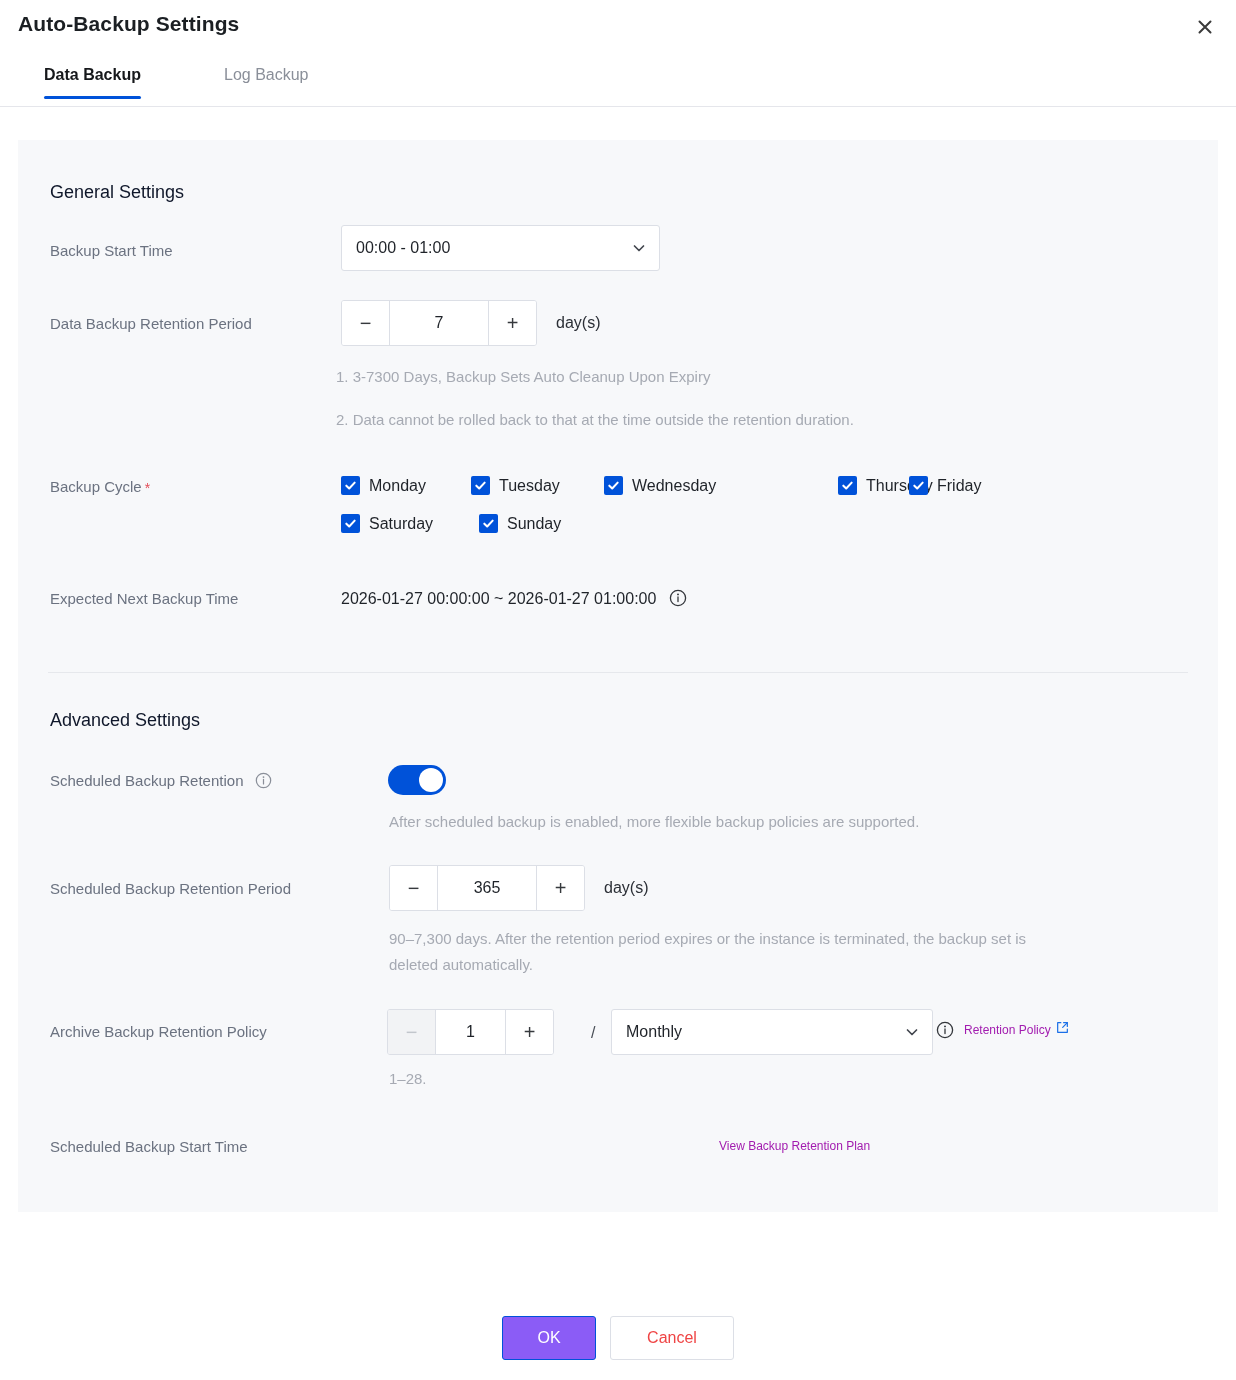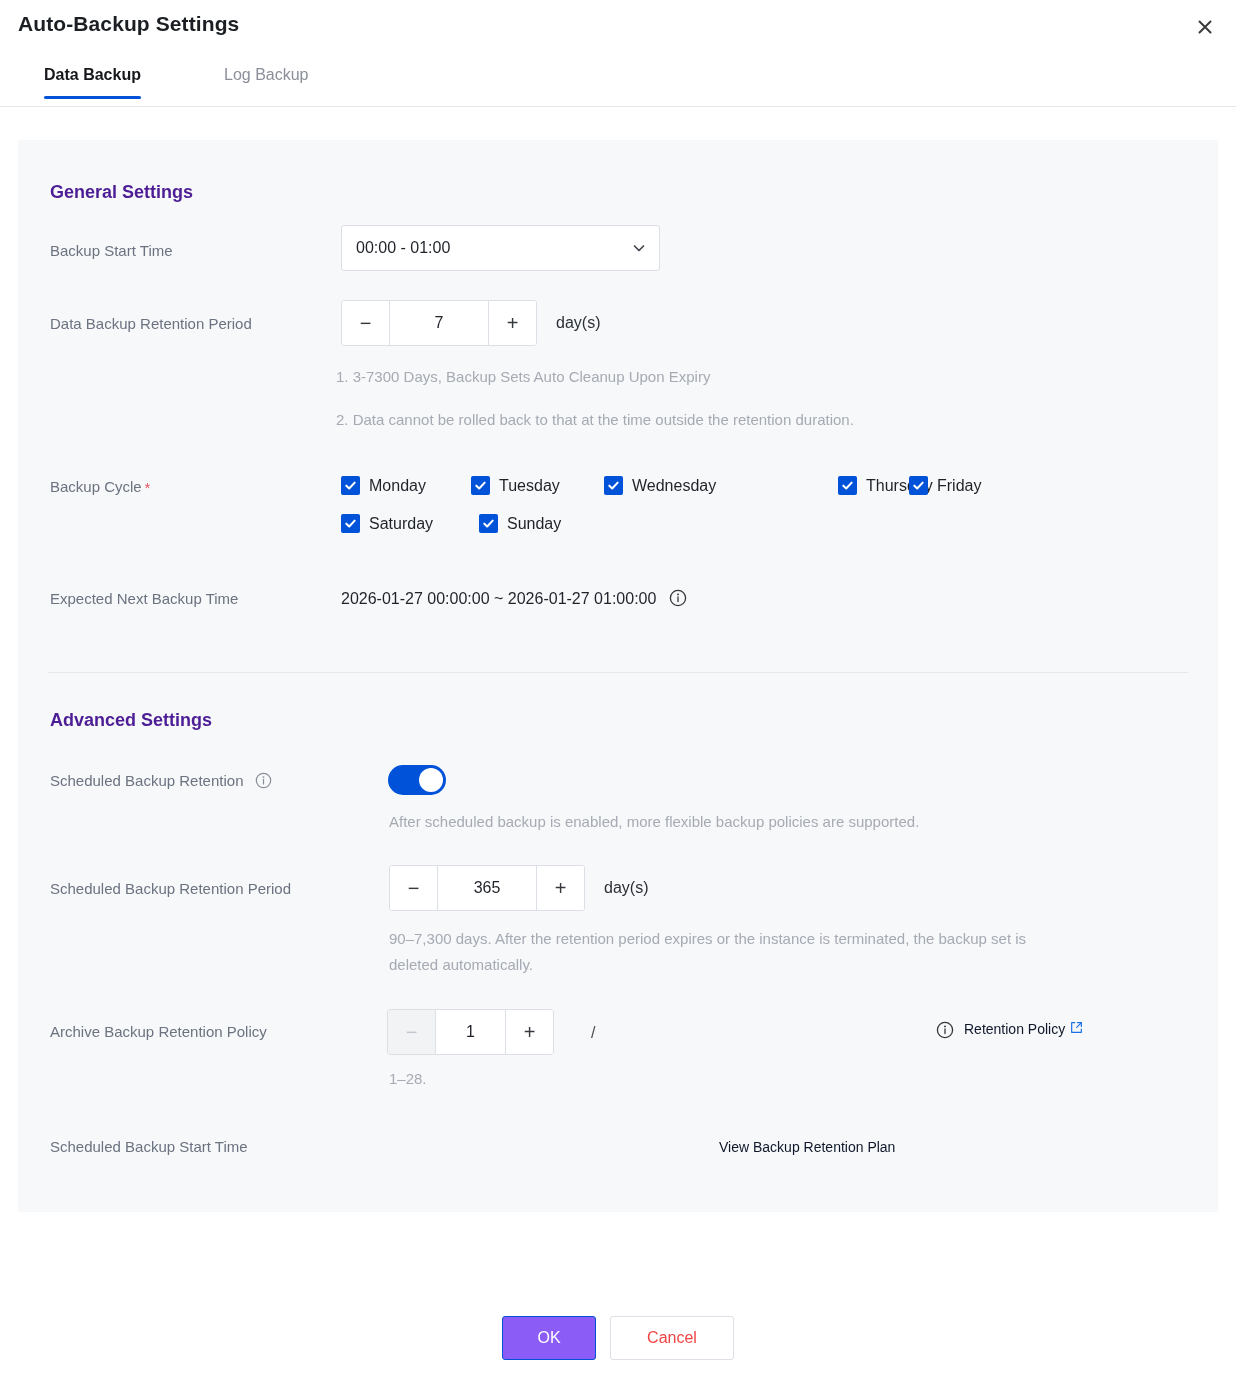--- a/index.html
+++ b/index.html
@@ -92,22 +92,22 @@
     top: 140px;
     width: 1200px;
     height: 1072px;
     background: #f7f8fa;
     box-sizing: border-box;
   }
 
   .section-title {
     position: absolute;
     font-size: 18px;
-    font-weight: bold;
-    color: #4c1d95;
+    font-weight: normal;
+    color: #0f172a;
   }
   .section-title.general { left: 32px; top: 42px; }
   .section-title.advanced { left: 32px; top: 570px; }
 
   .divider {
     position: absolute;
     left: 30px;
     top: 532px;
     width: 1140px;
     height: 1px;
@@ -266,23 +266,23 @@
   
   .value-text {
     position: absolute;
     font-size: 16px;
     color: #1f2329;
     white-space: nowrap;
   }
 
   
   .link {
-    color: #0f172a;
+    color: #a21caf;
     text-decoration: none;
-    font-size: 14px;
+    font-size: 12px;
     cursor: pointer;
     white-space: nowrap;
   }
   .link.abs { position: absolute; }
   .ext-icon {
     display: inline-block;
     width: 13px;
     height: 13px;
     margin-left: 5px;
     vertical-align: 0px;
@@ -491,20 +491,28 @@
     <div class="unit" style="left:586px; top:739px;">day(s)</div>
     <div class="hint wrap" style="left:371px; top:786px; width:690px;">90–7,300 days. After the retention period expires or the instance is terminated, the backup set is deleted automatically.</div>
 
     <div class="row-label" style="left:32px; top:883px;">Archive Backup Retention Policy</div>
     <div class="stepper" style="left:369px; top:869px; width:167px;">
       <div class="stp-btn disabled">−</div>
       <div class="stp-val">1</div>
       <div class="stp-btn">+</div>
     </div>
     <div class="slash" style="left:573px; top:884px;">/</div>
+    <div class="select" style="left:593px; top:869px; width:322px; height:46px;">
+      <span class="sel-value">Monthly</span>
+      <span class="chev">
+        <svg width="16" height="16" viewBox="0 0 16 16" fill="none" stroke="currentColor" stroke-width="1.7" stroke-linecap="round" stroke-linejoin="round">
+            <path d="M3.5 6 L8 10.5 L12.5 6"></path>
+          </svg>
+      </span>
+    </div>
     <span class="info-icon abs" style="left:918px; top:881px;">
       <svg width="18" height="18" viewBox="0 0 18 18" fill="none">
           <circle cx="9" cy="9" r="7.6" stroke="#33363b" stroke-width="1.3"></circle>
           <circle cx="9" cy="5.4" r="0.95" fill="#33363b"></circle>
           <path d="M9 7.9 V12.6" stroke="#33363b" stroke-width="1.3" stroke-linecap="round"></path>
         </svg>
     </span>
     <a class="link abs" style="left:946px; top:881px;"><span>Retention Policy</span><span class="ext-icon"><svg width="13" height="13" viewBox="0 0 14 14" fill="none" stroke="#1a6fe8" stroke-width="1.3" stroke-linecap="round" stroke-linejoin="round">
             <path d="M5.2 1.8 H1.8 V12.2 H12.2 V8.8"></path>
             <path d="M8.2 1.8 H12.2 V5.8"></path>

